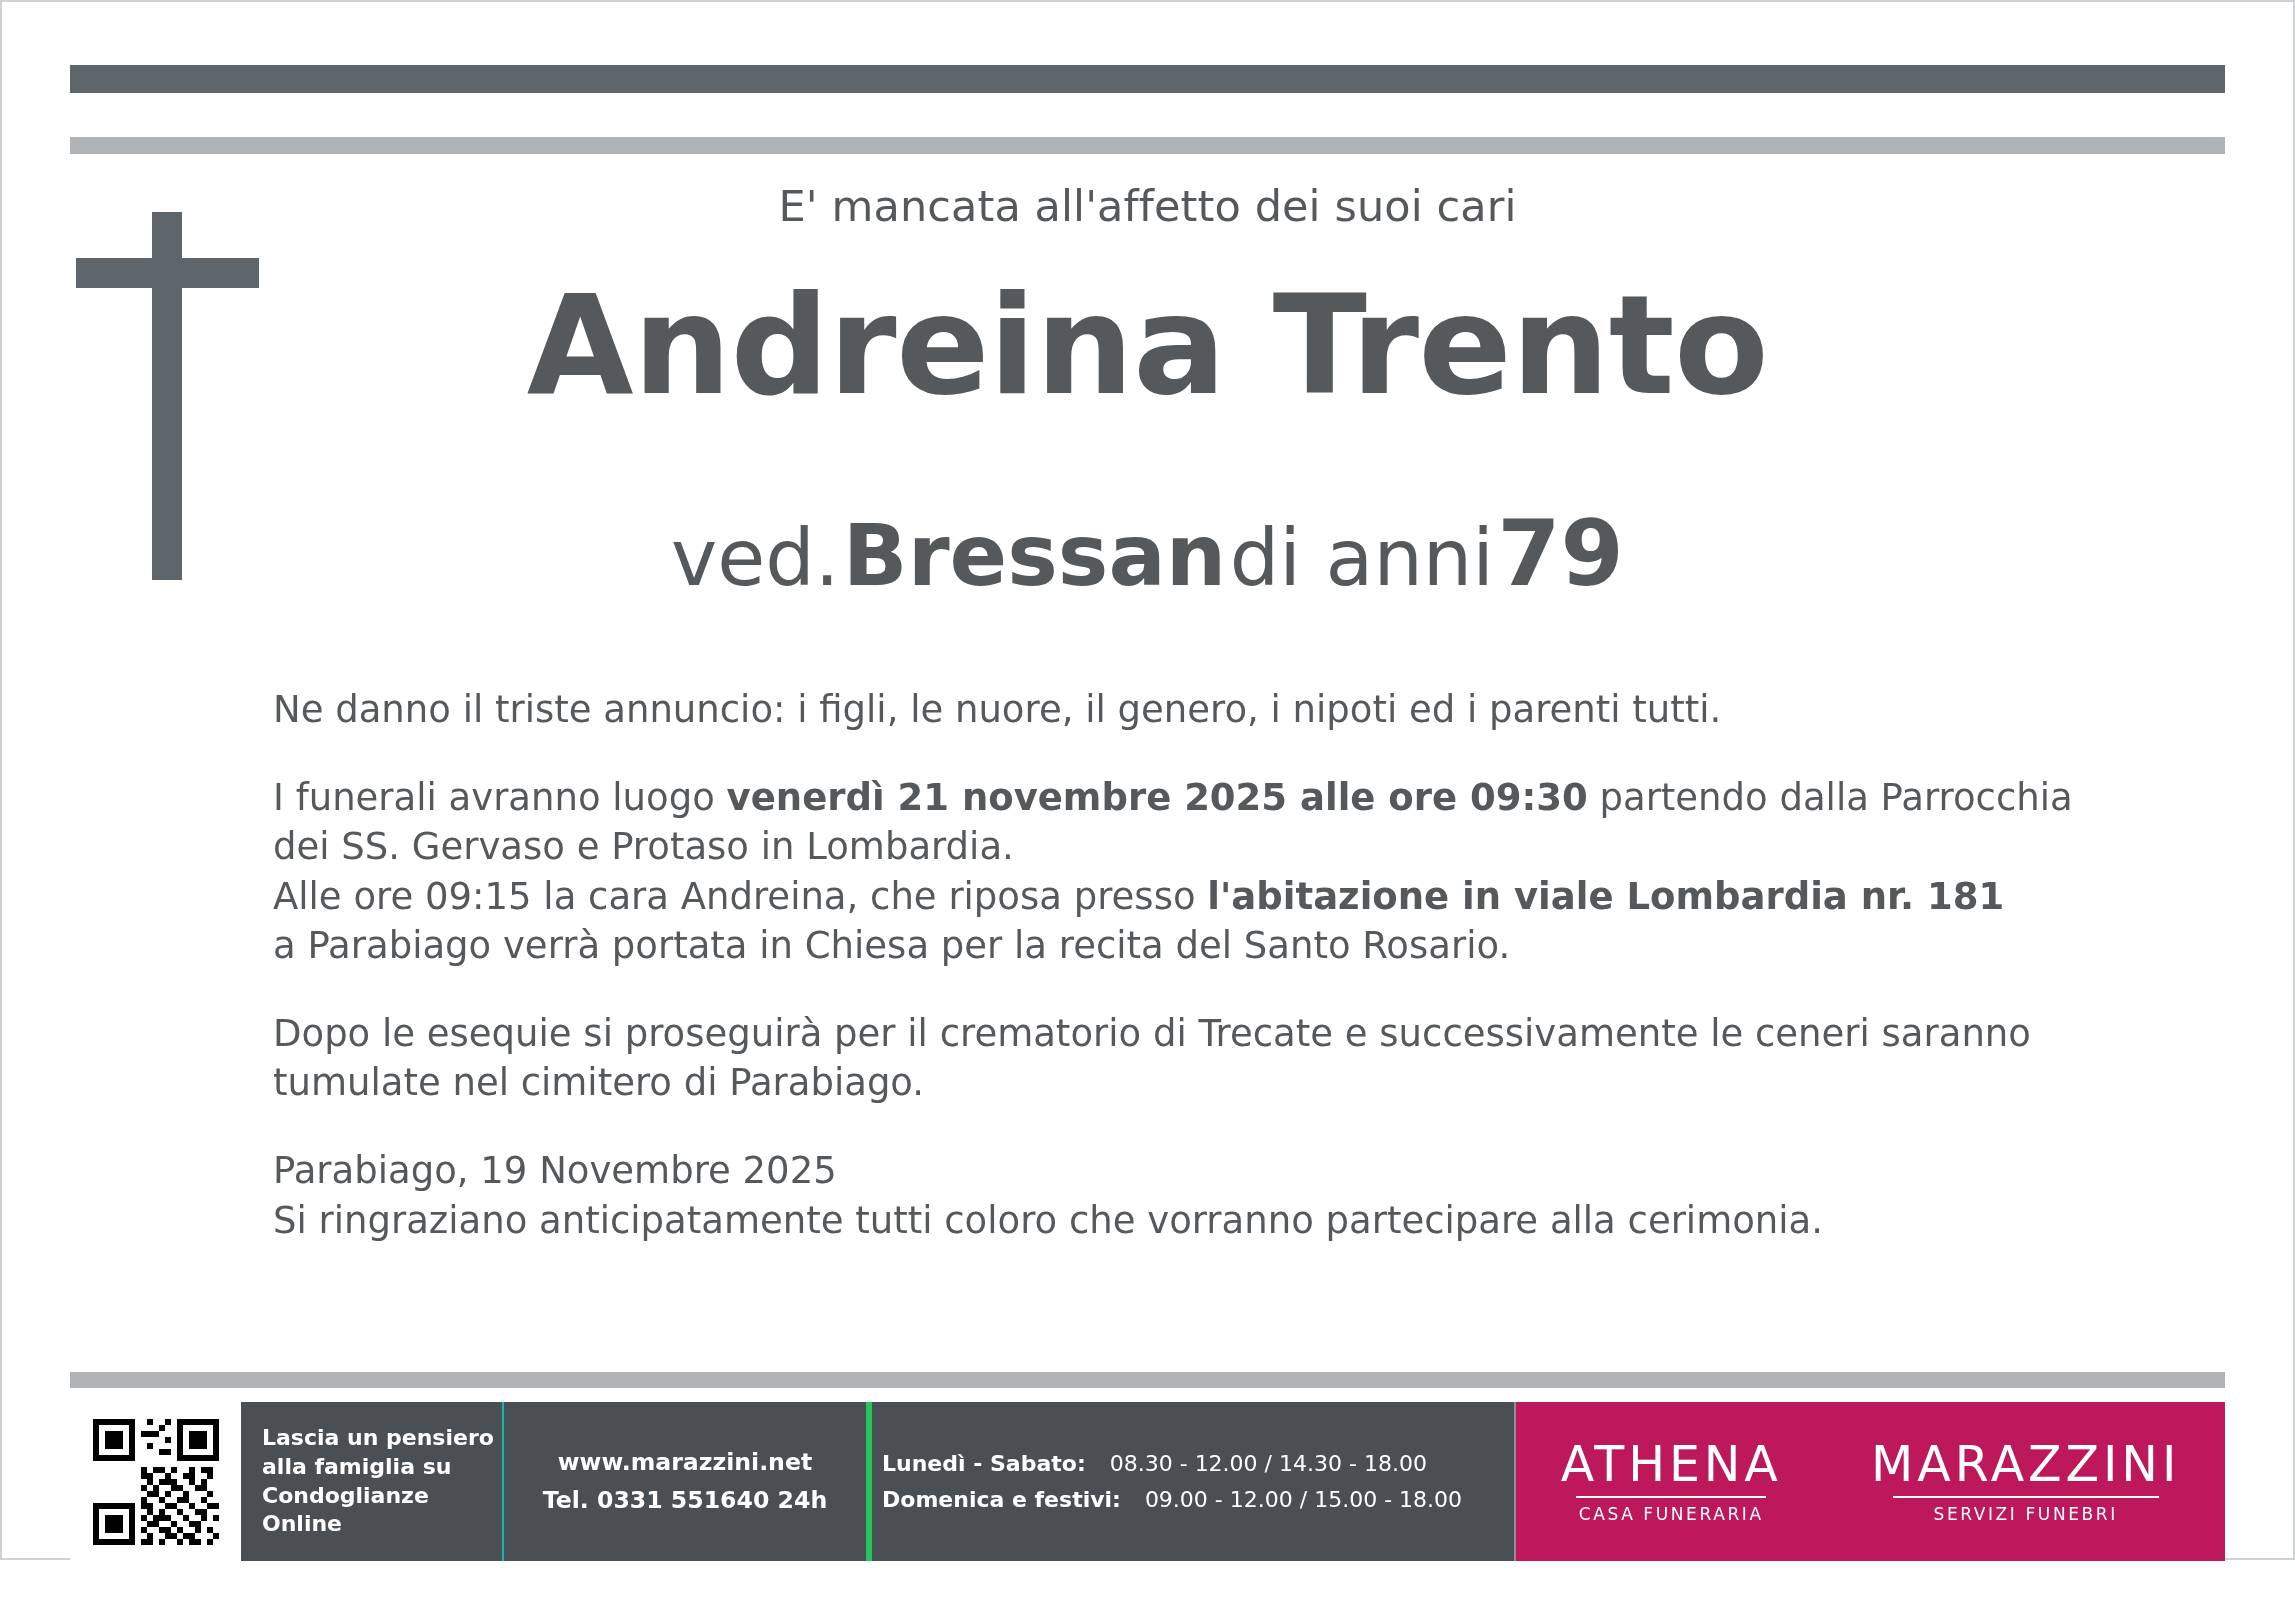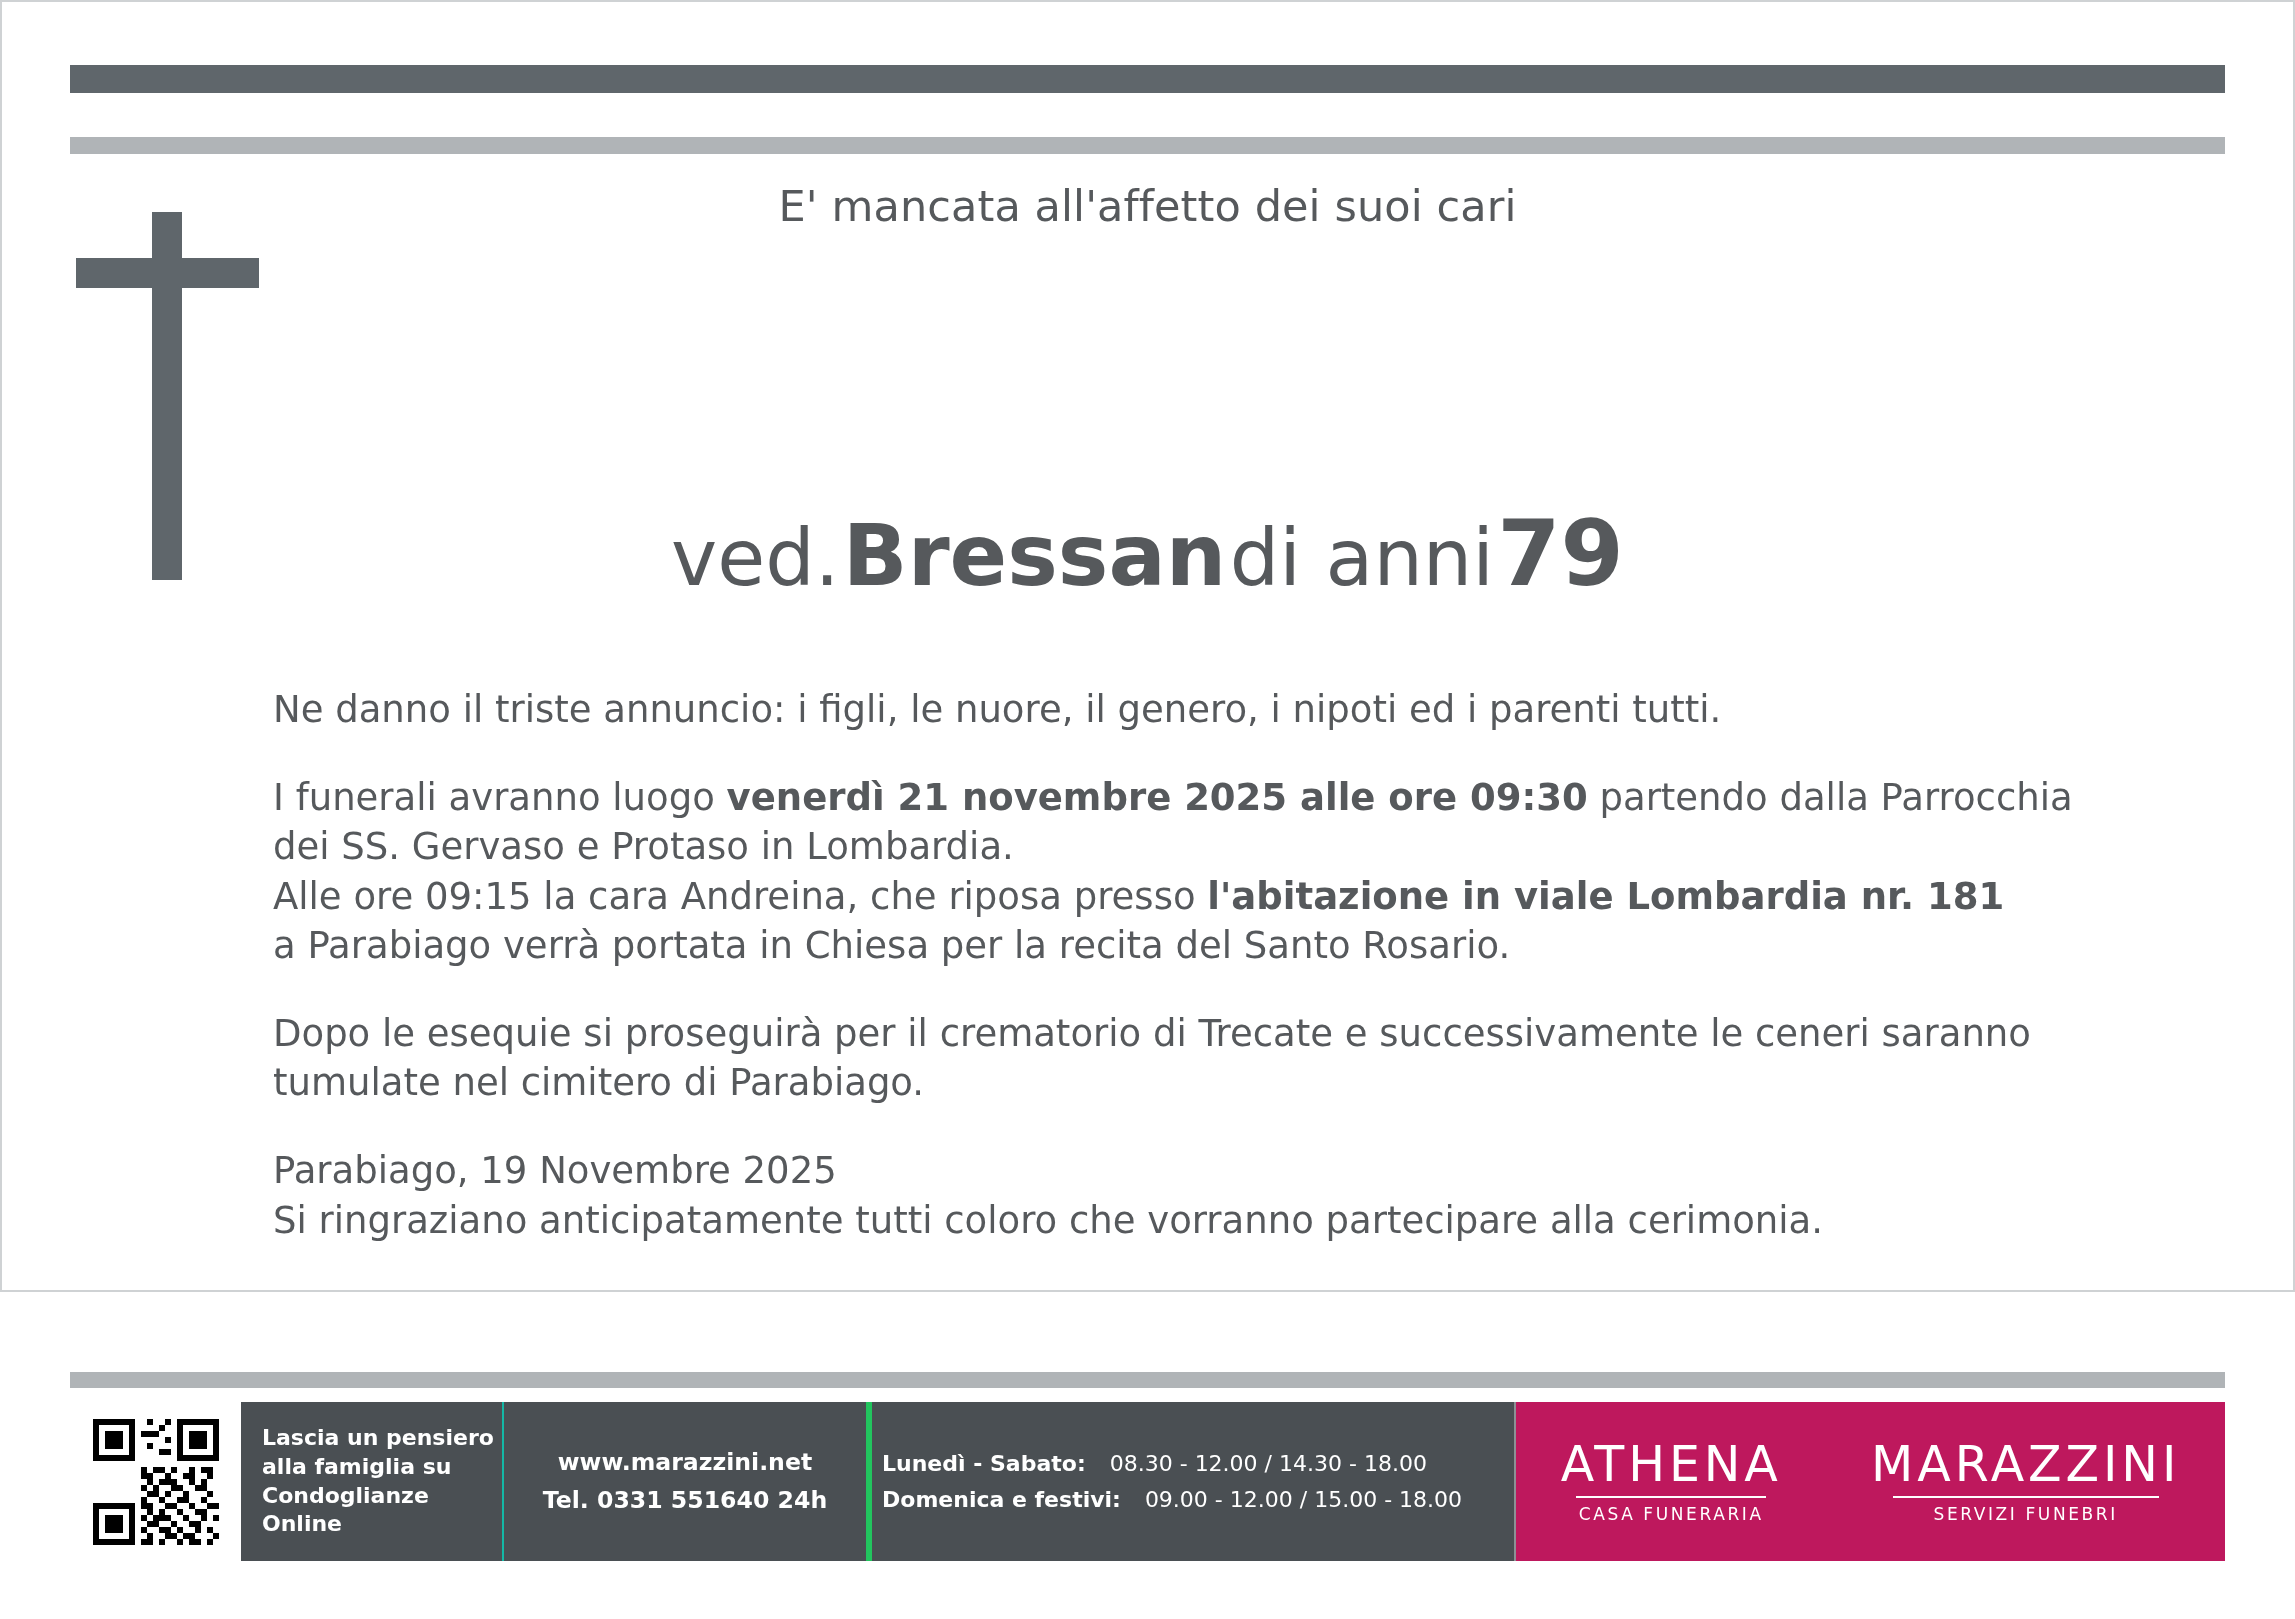--- a/index.html
+++ b/index.html
@@ -10,21 +10,21 @@
   body {
     width: 2295px;
     height: 1620px;
     font-family: "DejaVu Sans", sans-serif;
     color: #555a5e;
     overflow: hidden;
   }
   .poster {
     position: relative;
     width: 2295px;
-    height: 1292px;
+    height: 1560px;
     box-sizing: border-box;
     background: #ffffff;
     border: 2.6px solid #cfd2d4;
   }
 
   
   .rule-dark {
     position: absolute;
     left: 68px;
     right: 68px;
@@ -228,20 +228,21 @@
   <div class="rule-dark"></div>
   <div class="rule-light"></div>
 
   <div class="cross">
     <div class="v"></div>
     <div class="h"></div>
   </div>
 
   <div class="preline">E' mancata all'affetto dei suoi cari</div>
 
+  <div class="name">Andreina Trento</div>
 
   <div class="subname">
     <span class="ved">ved.</span>
     <span class="surname">Bressan</span>
     <span class="dianni">di anni</span>
     <span class="age">79</span>
   </div>
 
   <div class="body-text">
     <p>Ne danno il triste annuncio: i figli, le nuore, il genero, i nipoti ed i parenti tutti.</p>

